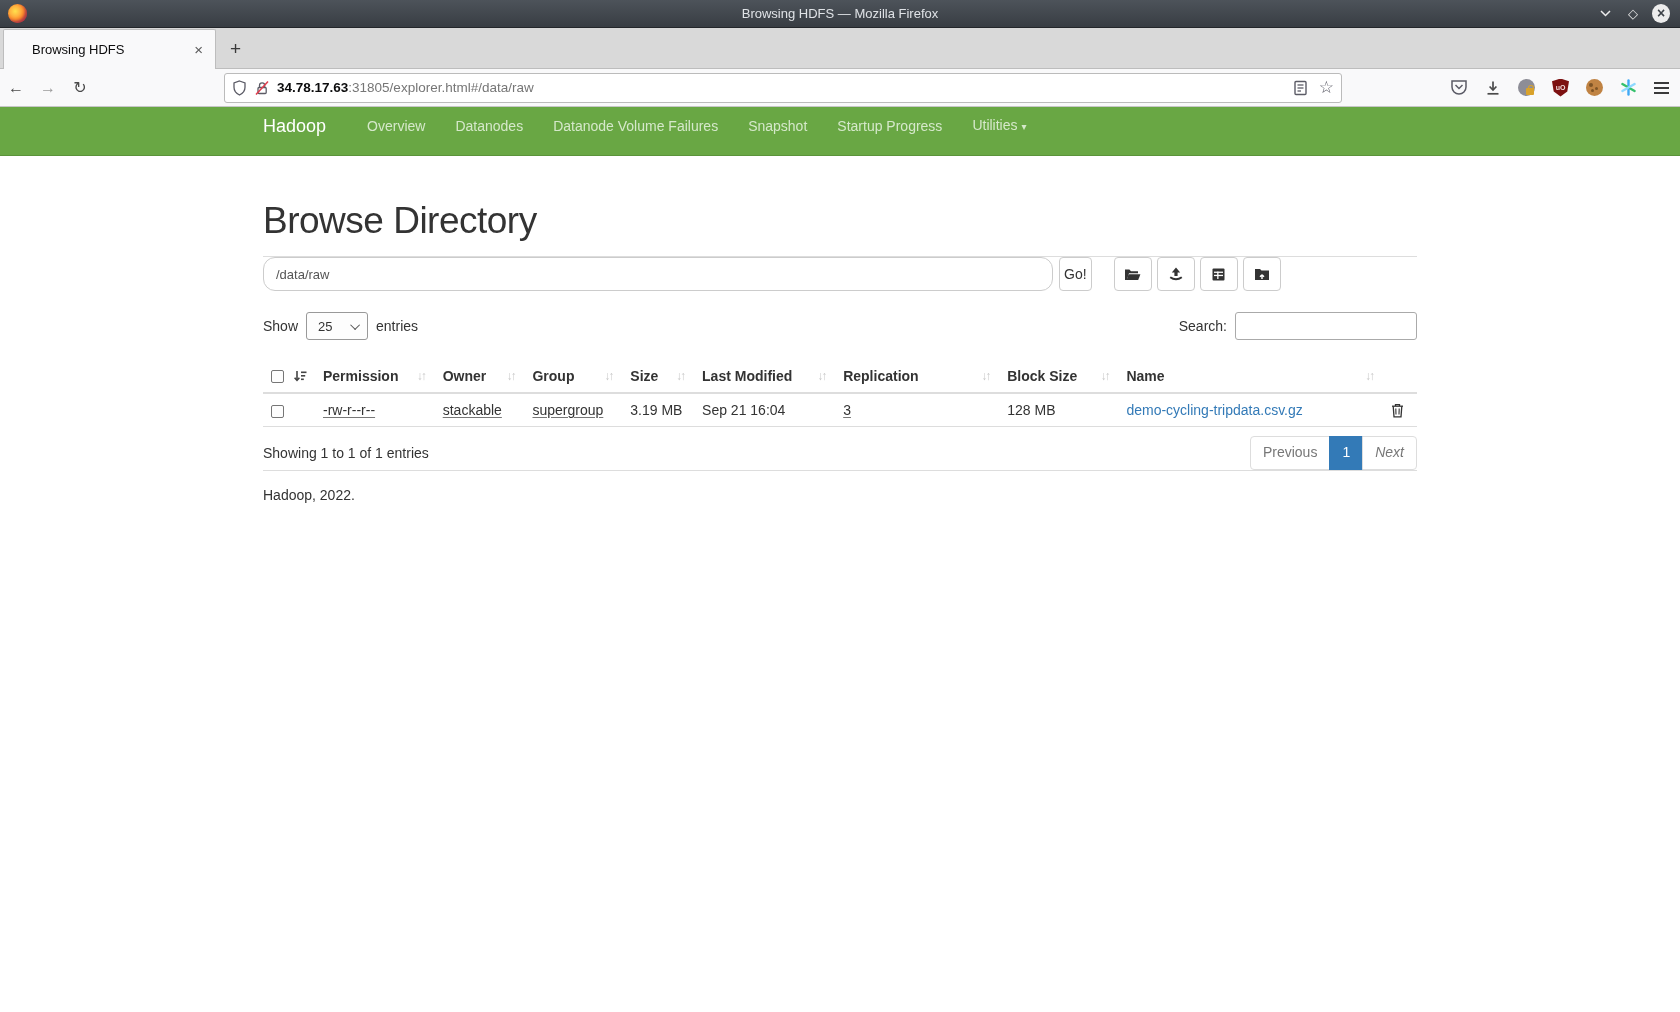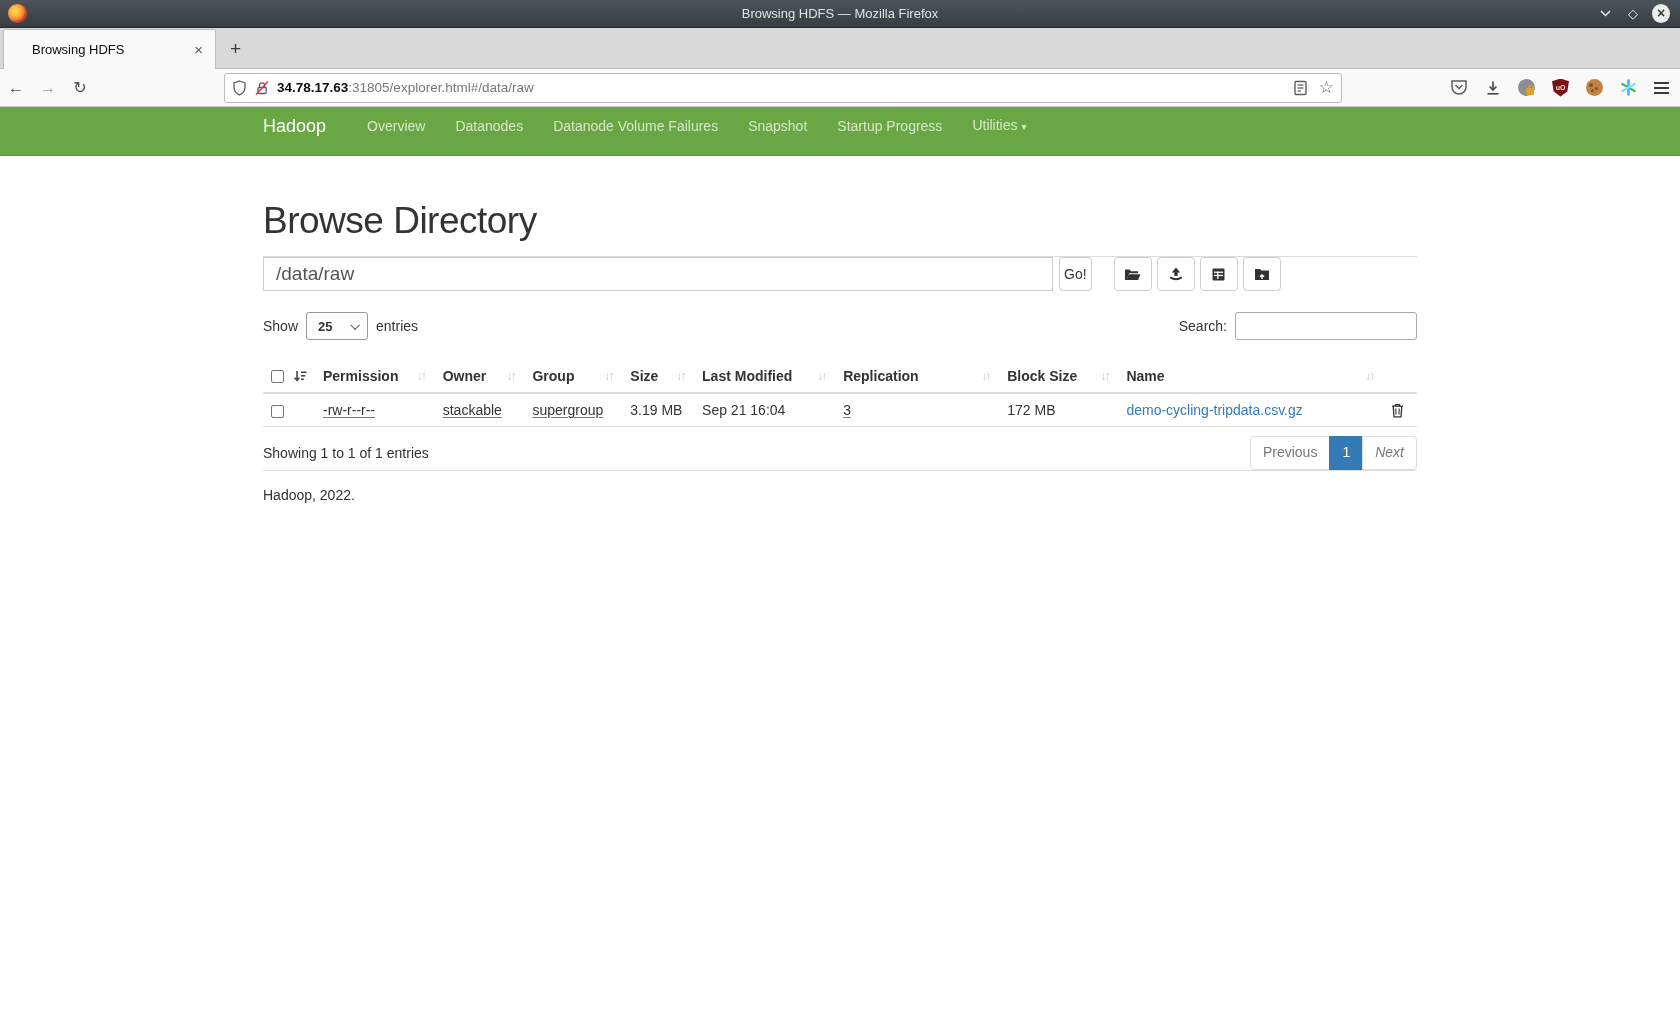--- a/index.html
+++ b/index.html
@@ -93,38 +93,38 @@
   .hnav-link { color: #d5e8ca; font-size: 14px; padding: 0 15px; line-height: 48px; white-space: nowrap; }
   .hnav-link .caret { font-size: 10px; margin-left: 4px; }
 
   .page-title { font-size: 37px; font-weight: 400; color: #333; margin: 44px 0 14px 0; letter-spacing: -0.5px; }
   hr.rule { border: none; border-top: 1px solid #ddd; margin: 0; }
   .title-rule { margin-bottom: 32px; }
 
   
   .path-row { display: flex; align-items: center; }
   .path-input {
-    width: 790px; height: 34px; border: 1px solid #ccc; border-radius: 0;
-    padding: 6px 12px; font-size: 19px; color: #555; font-family: inherit; outline: none;
+    width: 790px; height: 34px; border: 1px solid #ccc; border-radius: 12px;
+    padding: 6px 12px; font-size: 13px; color: #555; font-family: inherit; outline: none;
   }
   .go-btn {
     height: 34px; margin-left: 6px; padding: 6px 4px; font-size: 14px; color: #333;
     background: #fff; border: 1px solid #ccc; border-radius: 4px; font-family: inherit;
   }
   .icon-btn-group { display: flex; gap: 5px; margin-left: 22px; }
   .icon-btn {
     width: 38px; height: 34px; background: #fff; border: 1px solid #ccc; border-radius: 4px;
     display: flex; align-items: center; justify-content: center;
   }
 
   
   .controls-row { display: flex; align-items: center; margin-top: 21px; font-size: 14px; color: #333; }
   .fake-select {
     width: 62px; height: 28px; border: 1px solid #999; border-radius: 3px; background: #fdfdfd;
-    display: flex; align-items: center; padding: 0 7px 0 11px; margin: 0 8px; font-size: 13px; color: #333; font-weight: bold;
+    display: flex; align-items: center; padding: 0 7px 0 11px; margin: 0 8px; font-size: 13px; color: #333;
   }
   .fake-select .chev { margin-left: auto; width: 7px; height: 7px; border-left: 1.6px solid #555; border-bottom: 1.6px solid #555; transform: rotate(-45deg) translateY(-2px); }
   .search-wrap { margin-left: auto; display: flex; align-items: center; }
   .search-input {
     width: 182px; height: 28px; margin-left: 8px; border: 1px solid #aaa; border-radius: 3px;
     font-size: 13px; padding: 0 8px; font-family: inherit; outline: none;
   }
 
   
   table.listing { width: 100%; border-collapse: collapse; margin-top: 22px; font-size: 14px; color: #333; }
@@ -405,21 +405,21 @@
         </thead>
         <tbody>
           <tr>
             <td><span class="checkbox"></span></td>
             <td><span class="editable">-rw-r--r--</span></td>
             <td><span class="editable">stackable</span></td>
             <td><span class="editable">supergroup</span></td>
             <td>3.19 MB</td>
             <td>Sep 21 16:04</td>
             <td><span class="editable">3</span></td>
-            <td>172 MB</td>
+            <td>128 MB</td>
             <td><a class="file-link" href="#">demo-cycling-tripdata.csv.gz</a></td>
             <td class="trash-cell">
               <span>
                 <svg width="13" height="15" viewBox="0 0 13 15">
                   <line x1="1" y1="3.2" x2="12" y2="3.2" stroke="#333" stroke-width="1.3"></line>
                   <path d="M4.5 3 V1.6 h4 V3" fill="none" stroke="#333" stroke-width="1.3"></path>
                   <path d="M2.2 3.2 l0.8 10.6 h7 l0.8 -10.6" fill="none" stroke="#333" stroke-width="1.3"></path>
                   <line x1="4.8" y1="5.5" x2="5" y2="11.5" stroke="#333" stroke-width="1.1"></line>
                   <line x1="8.2" y1="5.5" x2="8" y2="11.5" stroke="#333" stroke-width="1.1"></line>
                 </svg>

